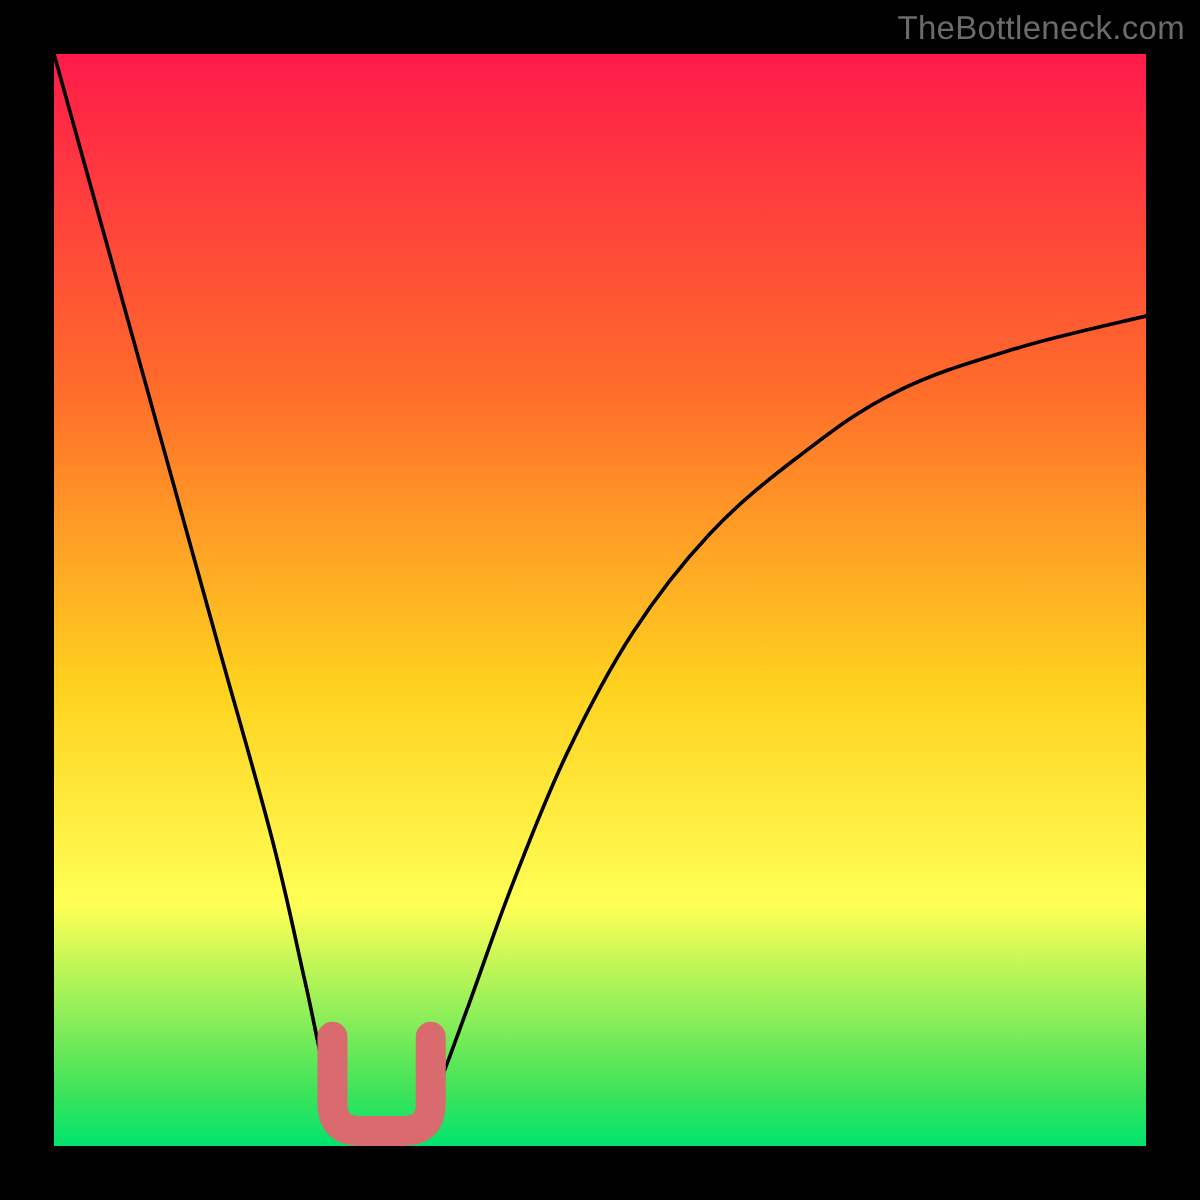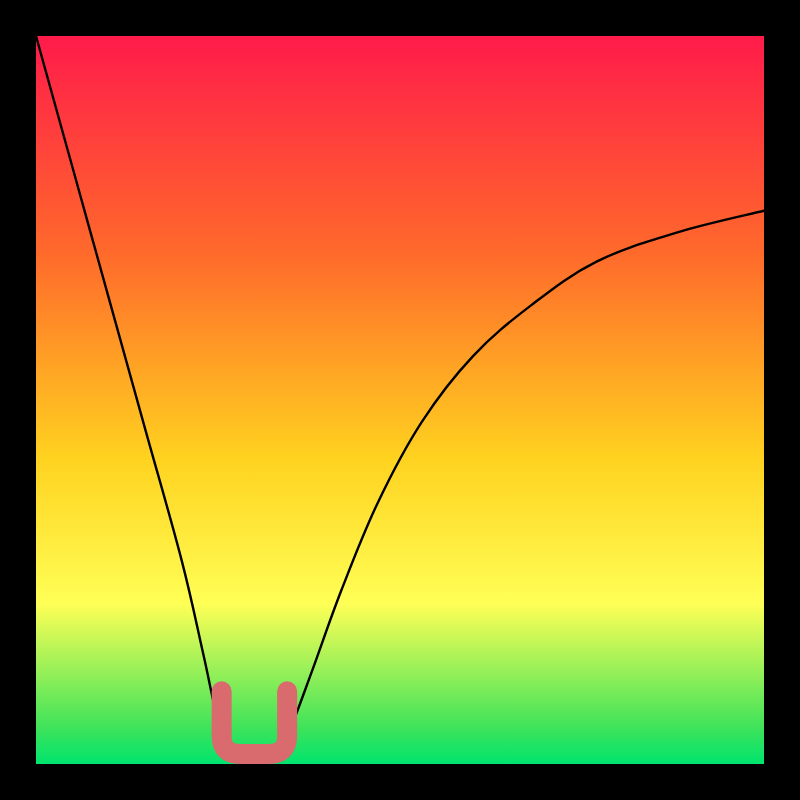--- a/index.html
+++ b/index.html
@@ -37,20 +37,21 @@
   svg {
     position: absolute;
     inset: 0;
   }
 </style>
 </head>
 <body>
 
 <div class="frame">
 
+  <div class="watermark">TheBottleneck.com</div>
 
   <div class="plot-area">
 
     <svg id="bg-svg" viewBox="0 0 728 728" preserveAspectRatio="none" width="728" height="728">
       <defs>
         <linearGradient id="grad" x1="0" y1="0" x2="0" y2="1">
           <stop id="g0" offset="0%" stop-color="#ff1b4a"></stop>
           <stop id="g1" offset="30%" stop-color="#ff6a2b"></stop>
           <stop id="g2" offset="58%" stop-color="#ffd21f"></stop>
           <stop id="g3" offset="78%" stop-color="#ffff56"></stop>

